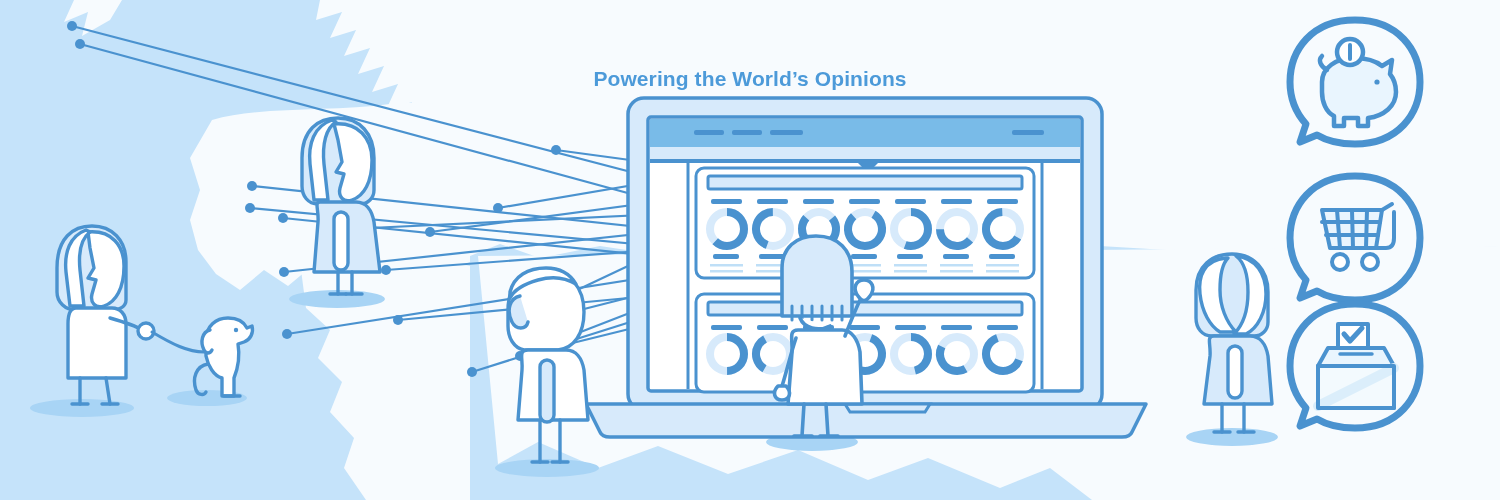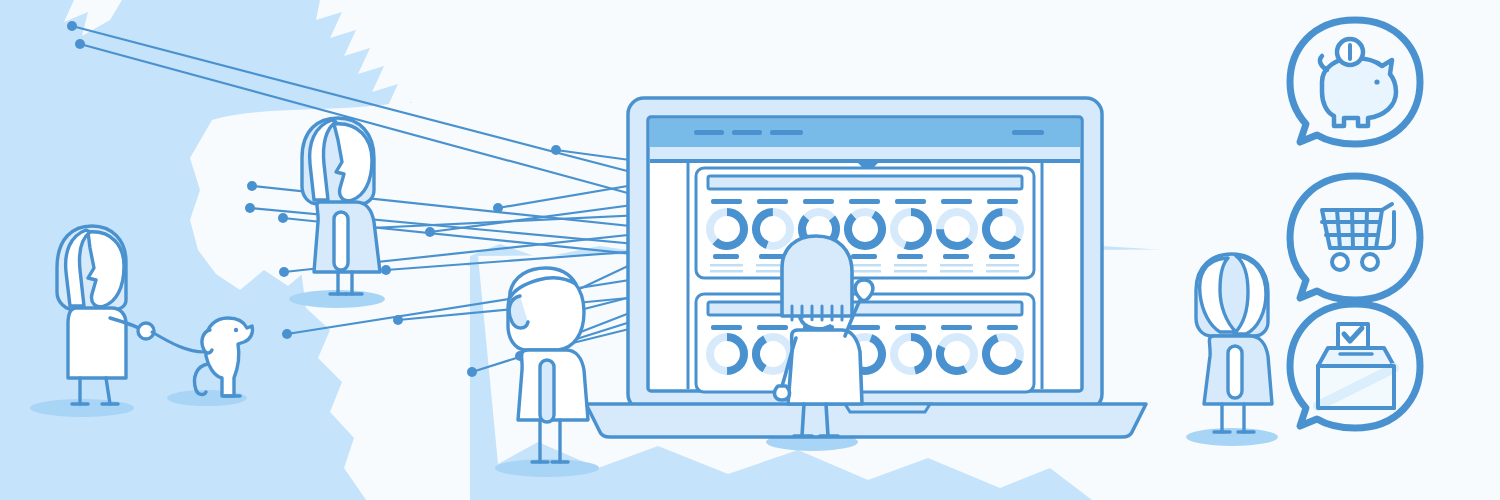--- a/index.html
+++ b/index.html
@@ -499,14 +499,17 @@
           <rect x="1318" y="366" width="76" height="42" fill="#f3fafe"></rect>
           <path d="M1318,406 L1394,368" fill="none" stroke="#dbeefb" stroke-width="10"></path>
           <rect x="1318" y="366" width="76" height="42" fill="none"></rect>
           <line x1="1340" y1="354" x2="1372" y2="354" stroke-width="3.5"></line>
         </g>
       </g>
 
     </g>
   </svg>
 
+  <div id="headline">
+    <span>Powering the World’s Opinions</span>
+  </div>
 
 </div>
 
 </body></html>

